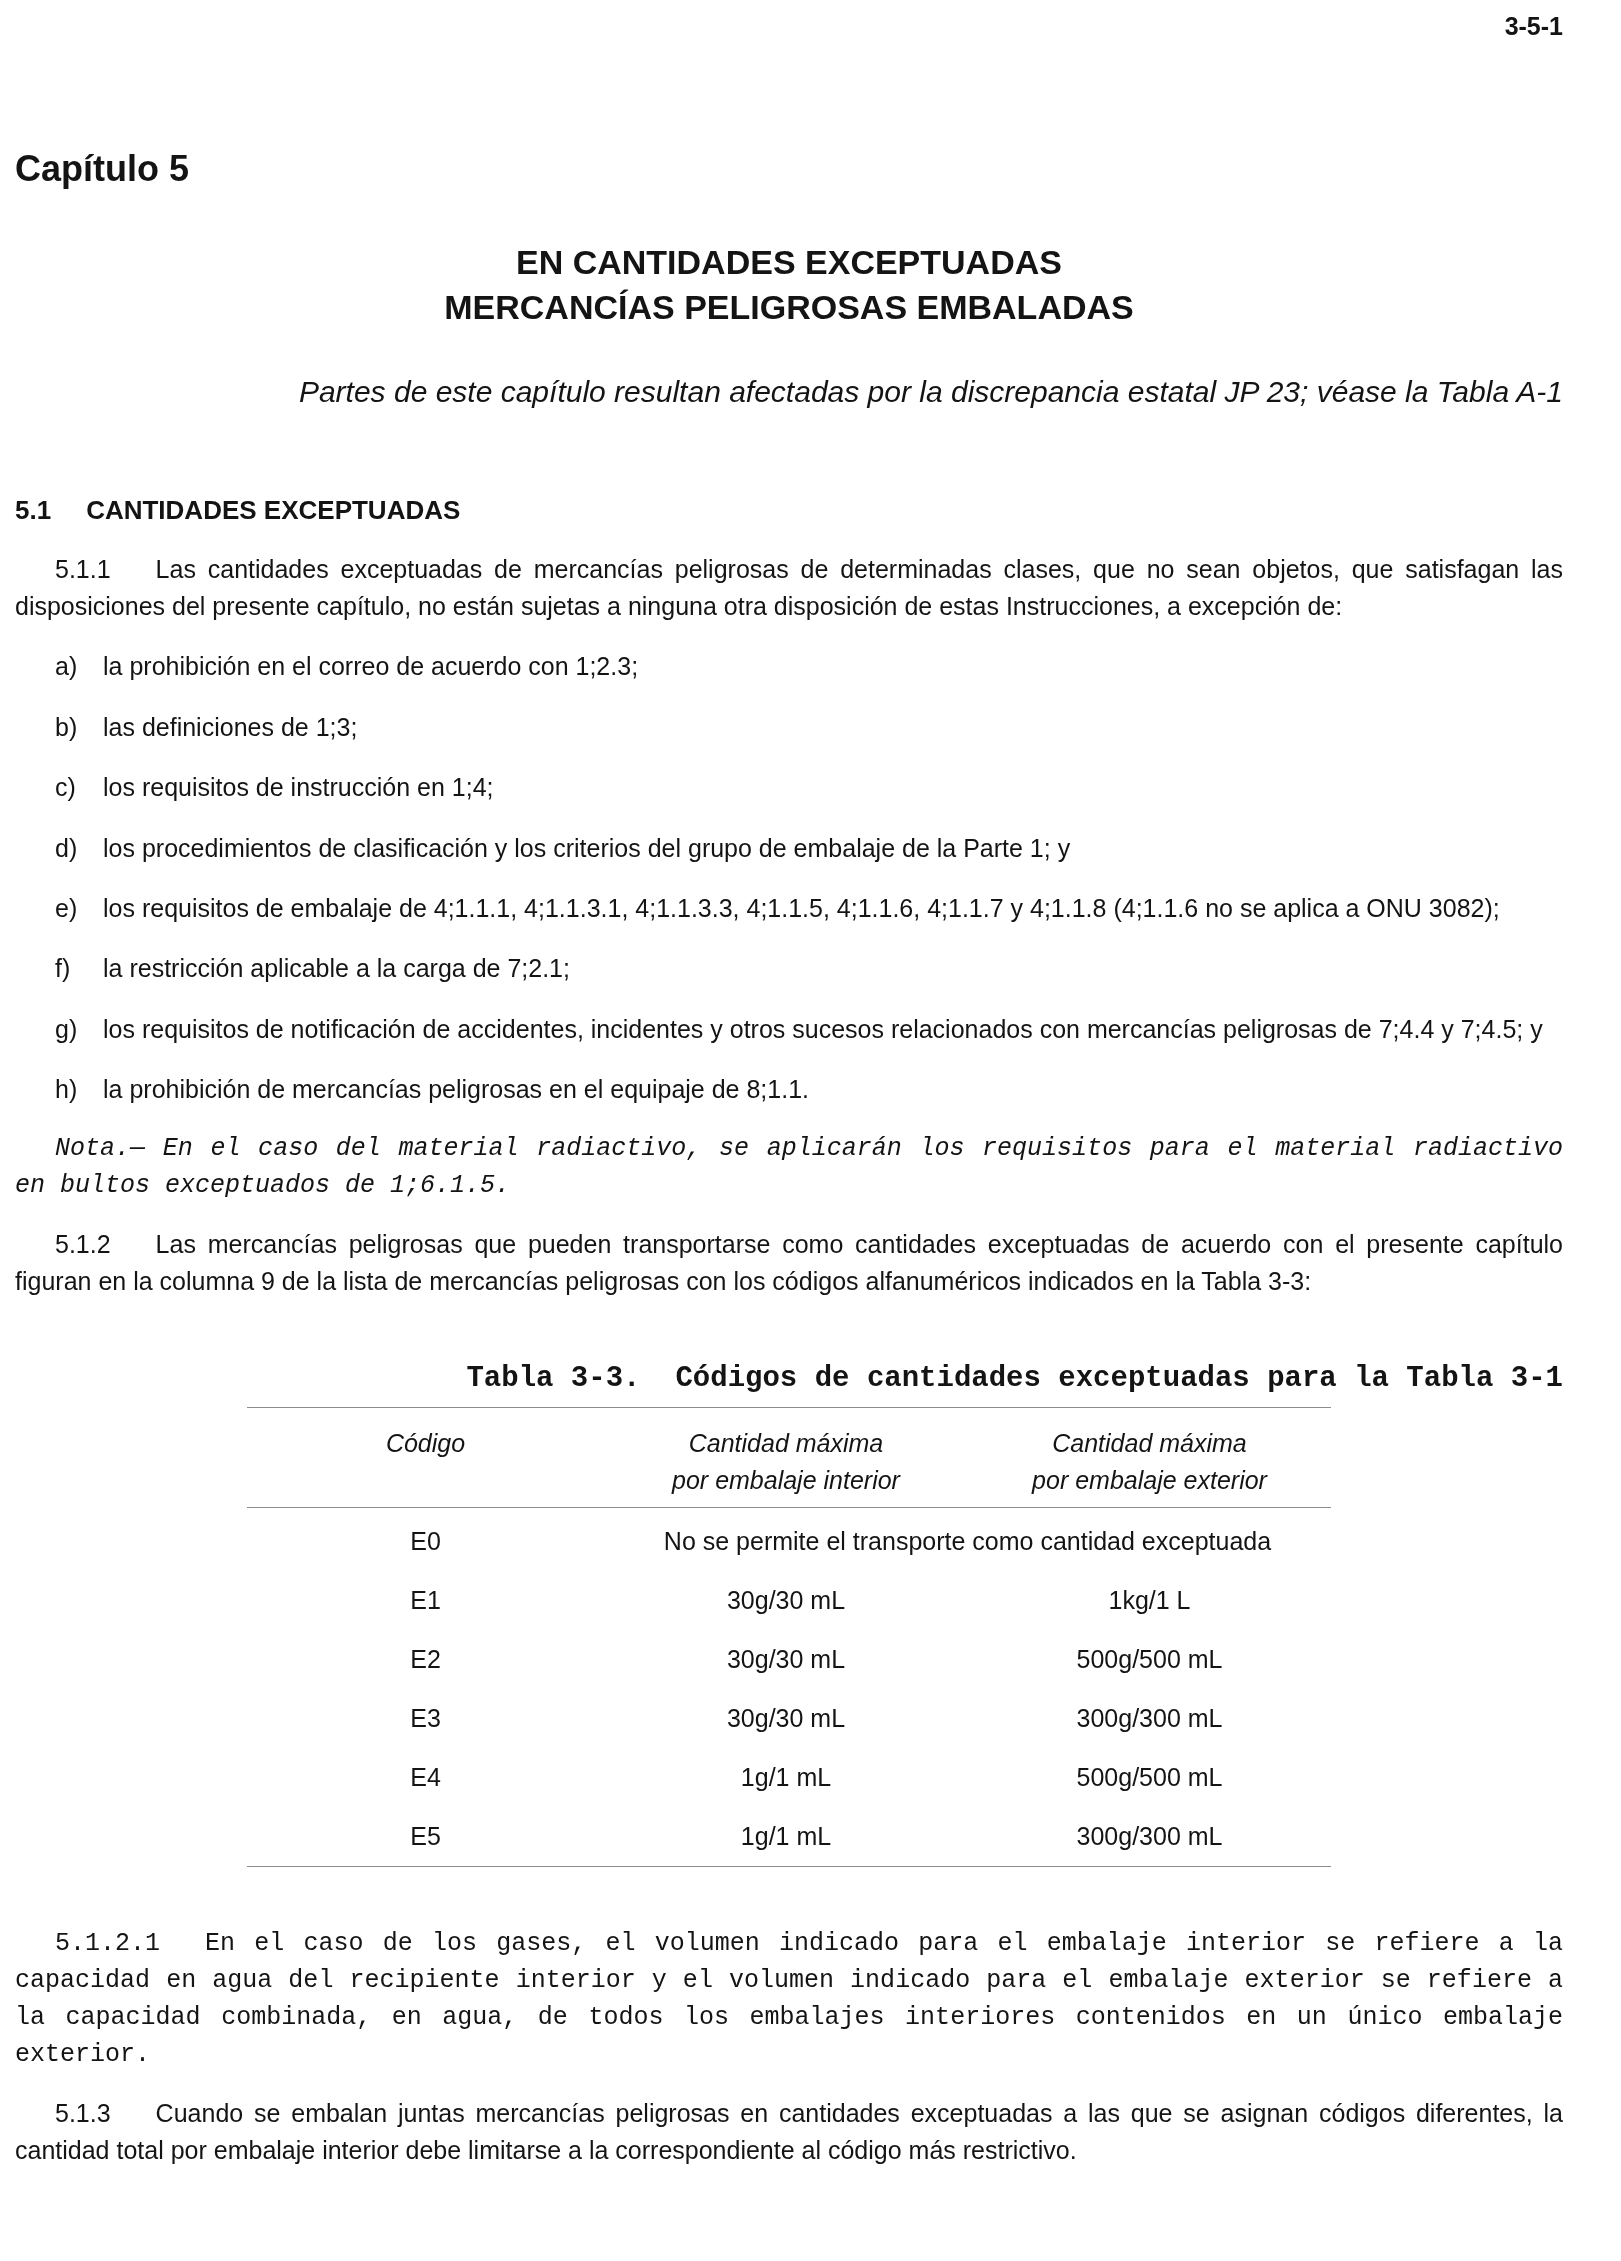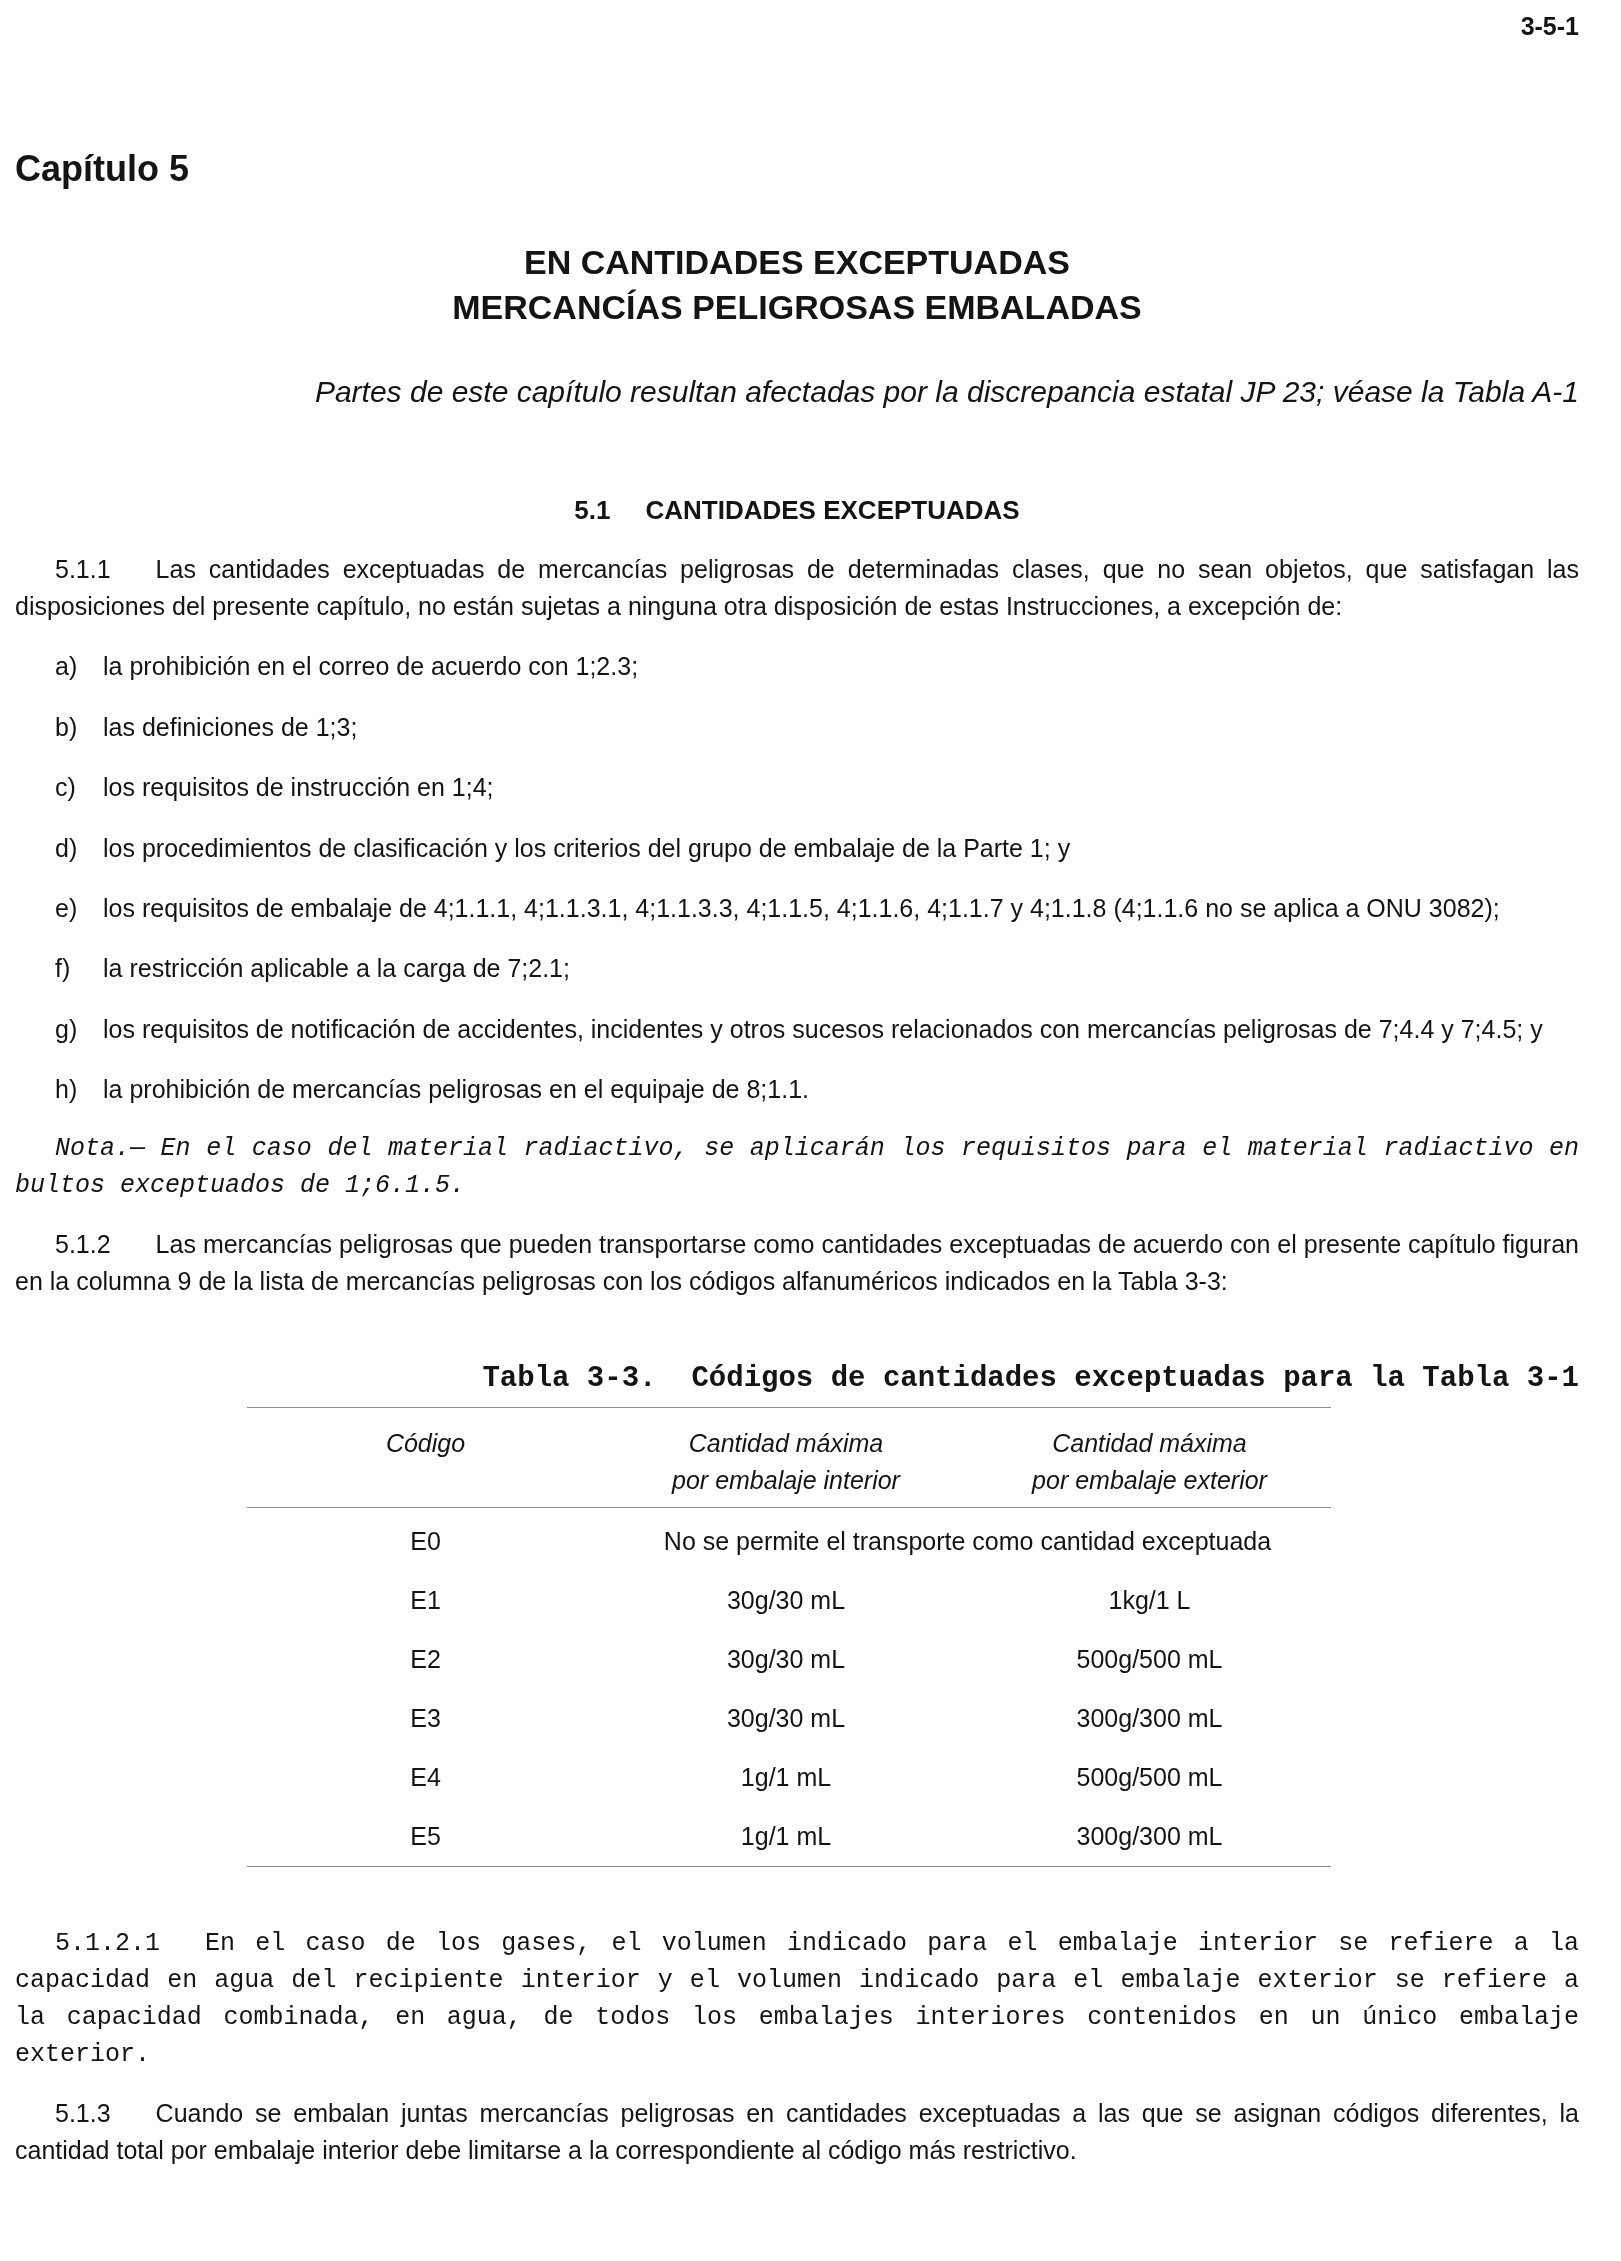--- a/index.html
+++ b/index.html
@@ -8,21 +8,21 @@
     width: 1622px;
     height: 2261px;
     background: #ffffff;
     color: #141414;
     font-family: "Liberation Sans", sans-serif;
   }
   .page {
     position: relative;
     width: 1622px;
     height: 2261px;
-    padding: 10px 43px 0 15px;
+    padding: 10px 59px 0 15px;
     overflow: hidden;
   }
   .page-number {
     text-align: right;
     font-weight: bold;
     font-size: 25px;
     line-height: 33px;
   }
   .chapter-title {
     margin: 105px 0 0 0;
@@ -41,21 +41,21 @@
   .main-title span { display: block; }
   .discrepancy {
     margin: 43px 0 0 0;
     text-align: right;
     font-style: italic;
     font-size: 30px;
     line-height: 37px;
   }
   .section-heading {
     margin: 82px 0 0 0;
-    text-align: center;
+    text-align: left;
     font-size: 26px;
     font-weight: bold;
     line-height: 37px;
   }
   .hgap { display: inline-block; width: 35px; }
   .tab  { display: inline-block; width: 45px; }
   p.bodytext {
     margin: 22px 0 0 0;
     font-size: 25px;
     line-height: 37px;

